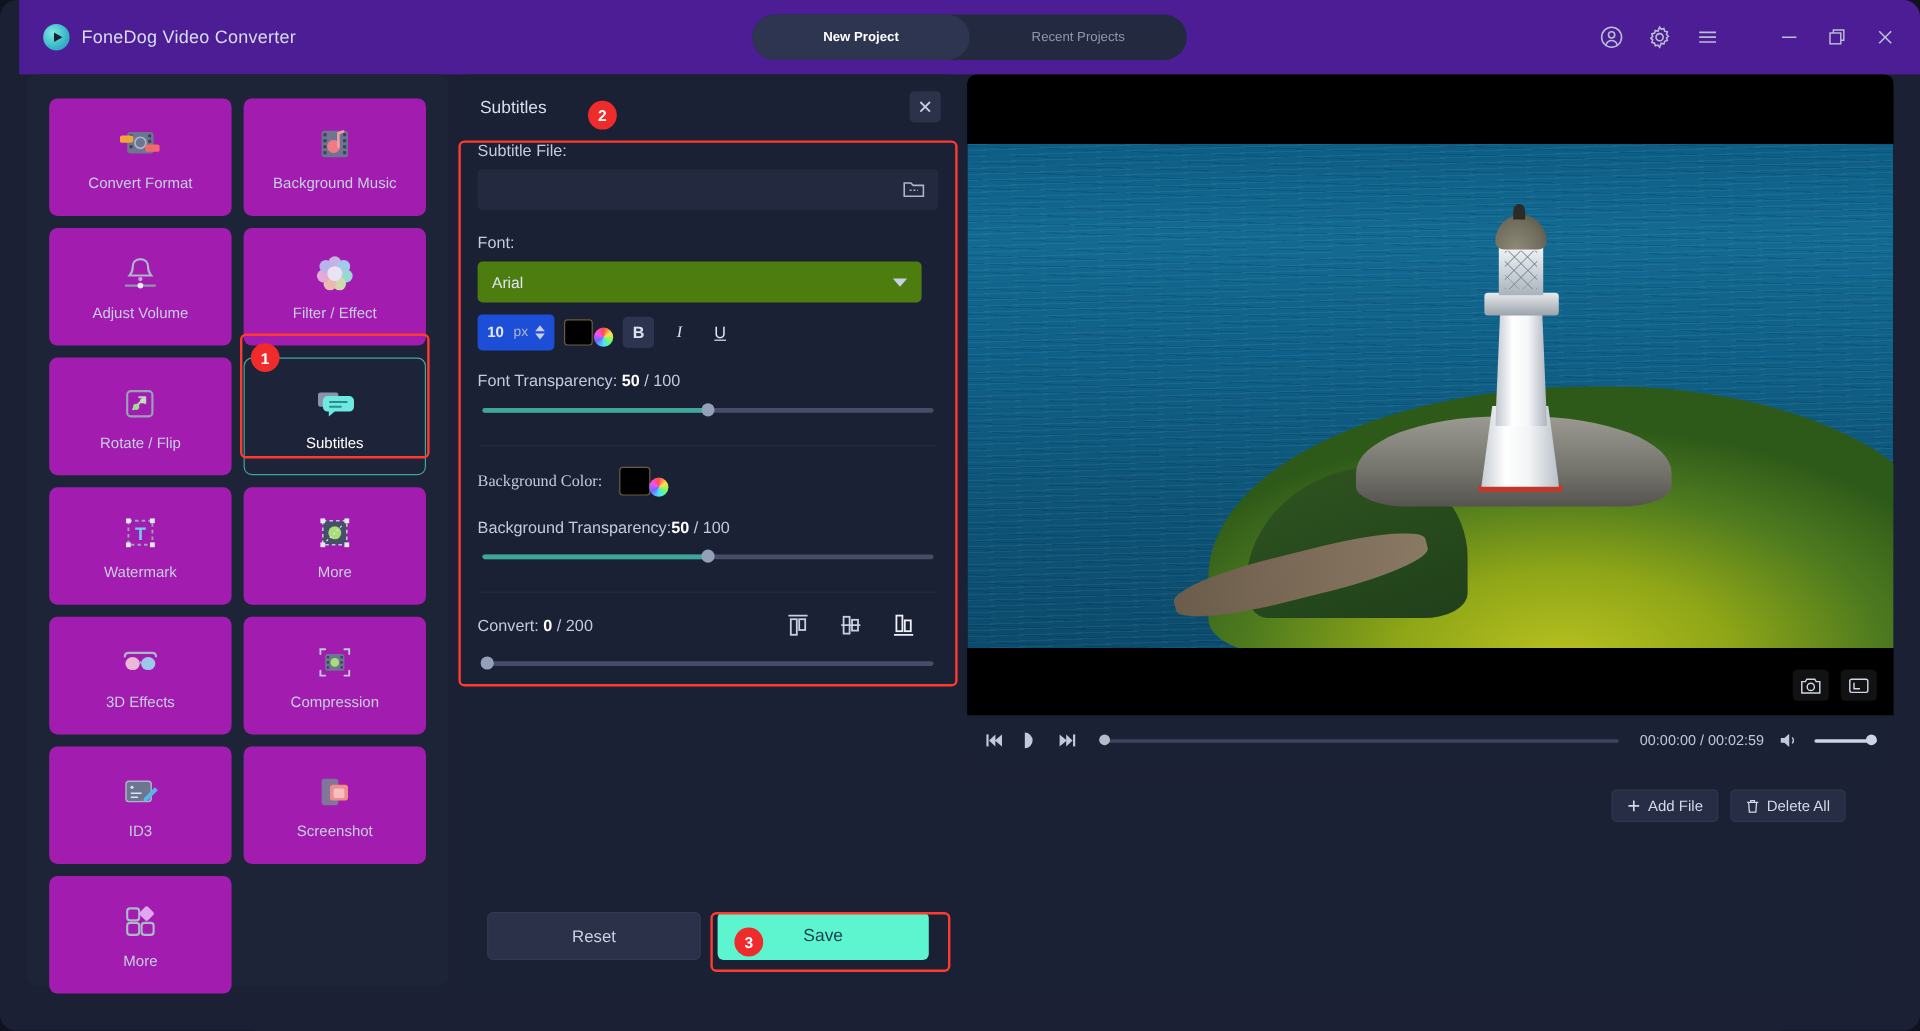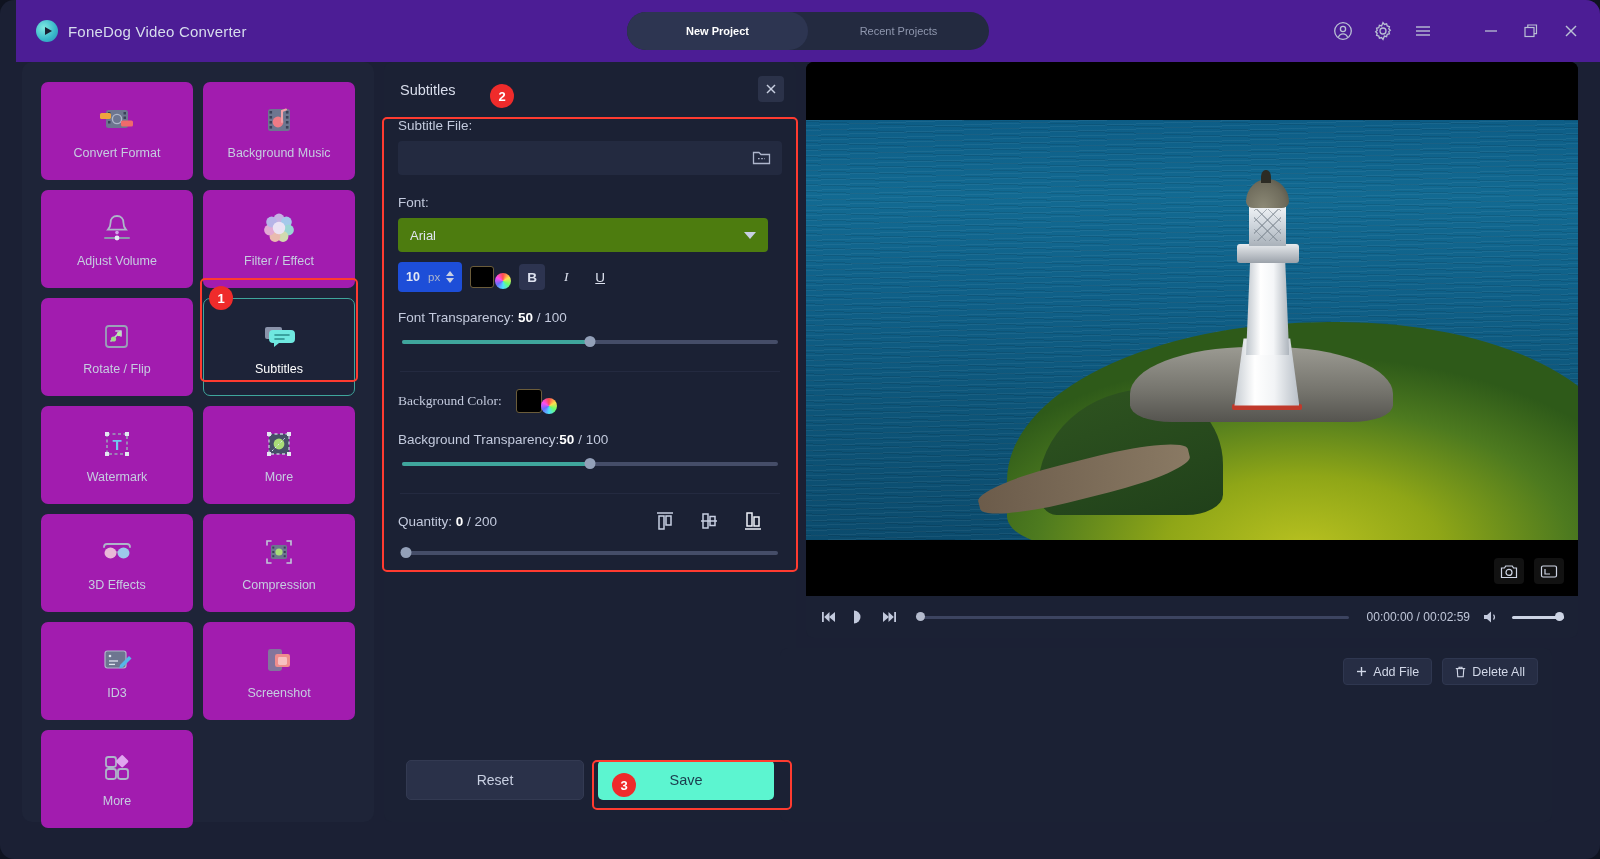--- a/index.html
+++ b/index.html
@@ -647,21 +647,21 @@
       <div class="slider">
         <div class="track"></div>
         <div class="fill" style="width:50%"></div>
         <div class="knob" style="left:50%"></div>
       </div>
 
       <div class="divider" style="margin-top:22px;"></div>
 
       <div class="posrow" style="margin-top:14px;">
         <div class="sec-label" style="margin:0;">
-          <span>Quantity: </span><b>0</b><span> / 200</span>
+          <span>Convert: </span><b>0</b><span> / 200</span>
         </div>
         <div class="align-btns">
           <div class="align-btn">
             <svg width="26" height="22" viewBox="0 0 26 22" fill="none" stroke="currentColor" stroke-width="1.5">
               <line x1="5" y1="3" x2="21" y2="3"></line>
               <rect x="7" y="6" width="5" height="13"></rect>
                 <rect x="14" y="6" width="5" height="9"></rect>
             </svg>
           </div>
           <div class="align-btn">

